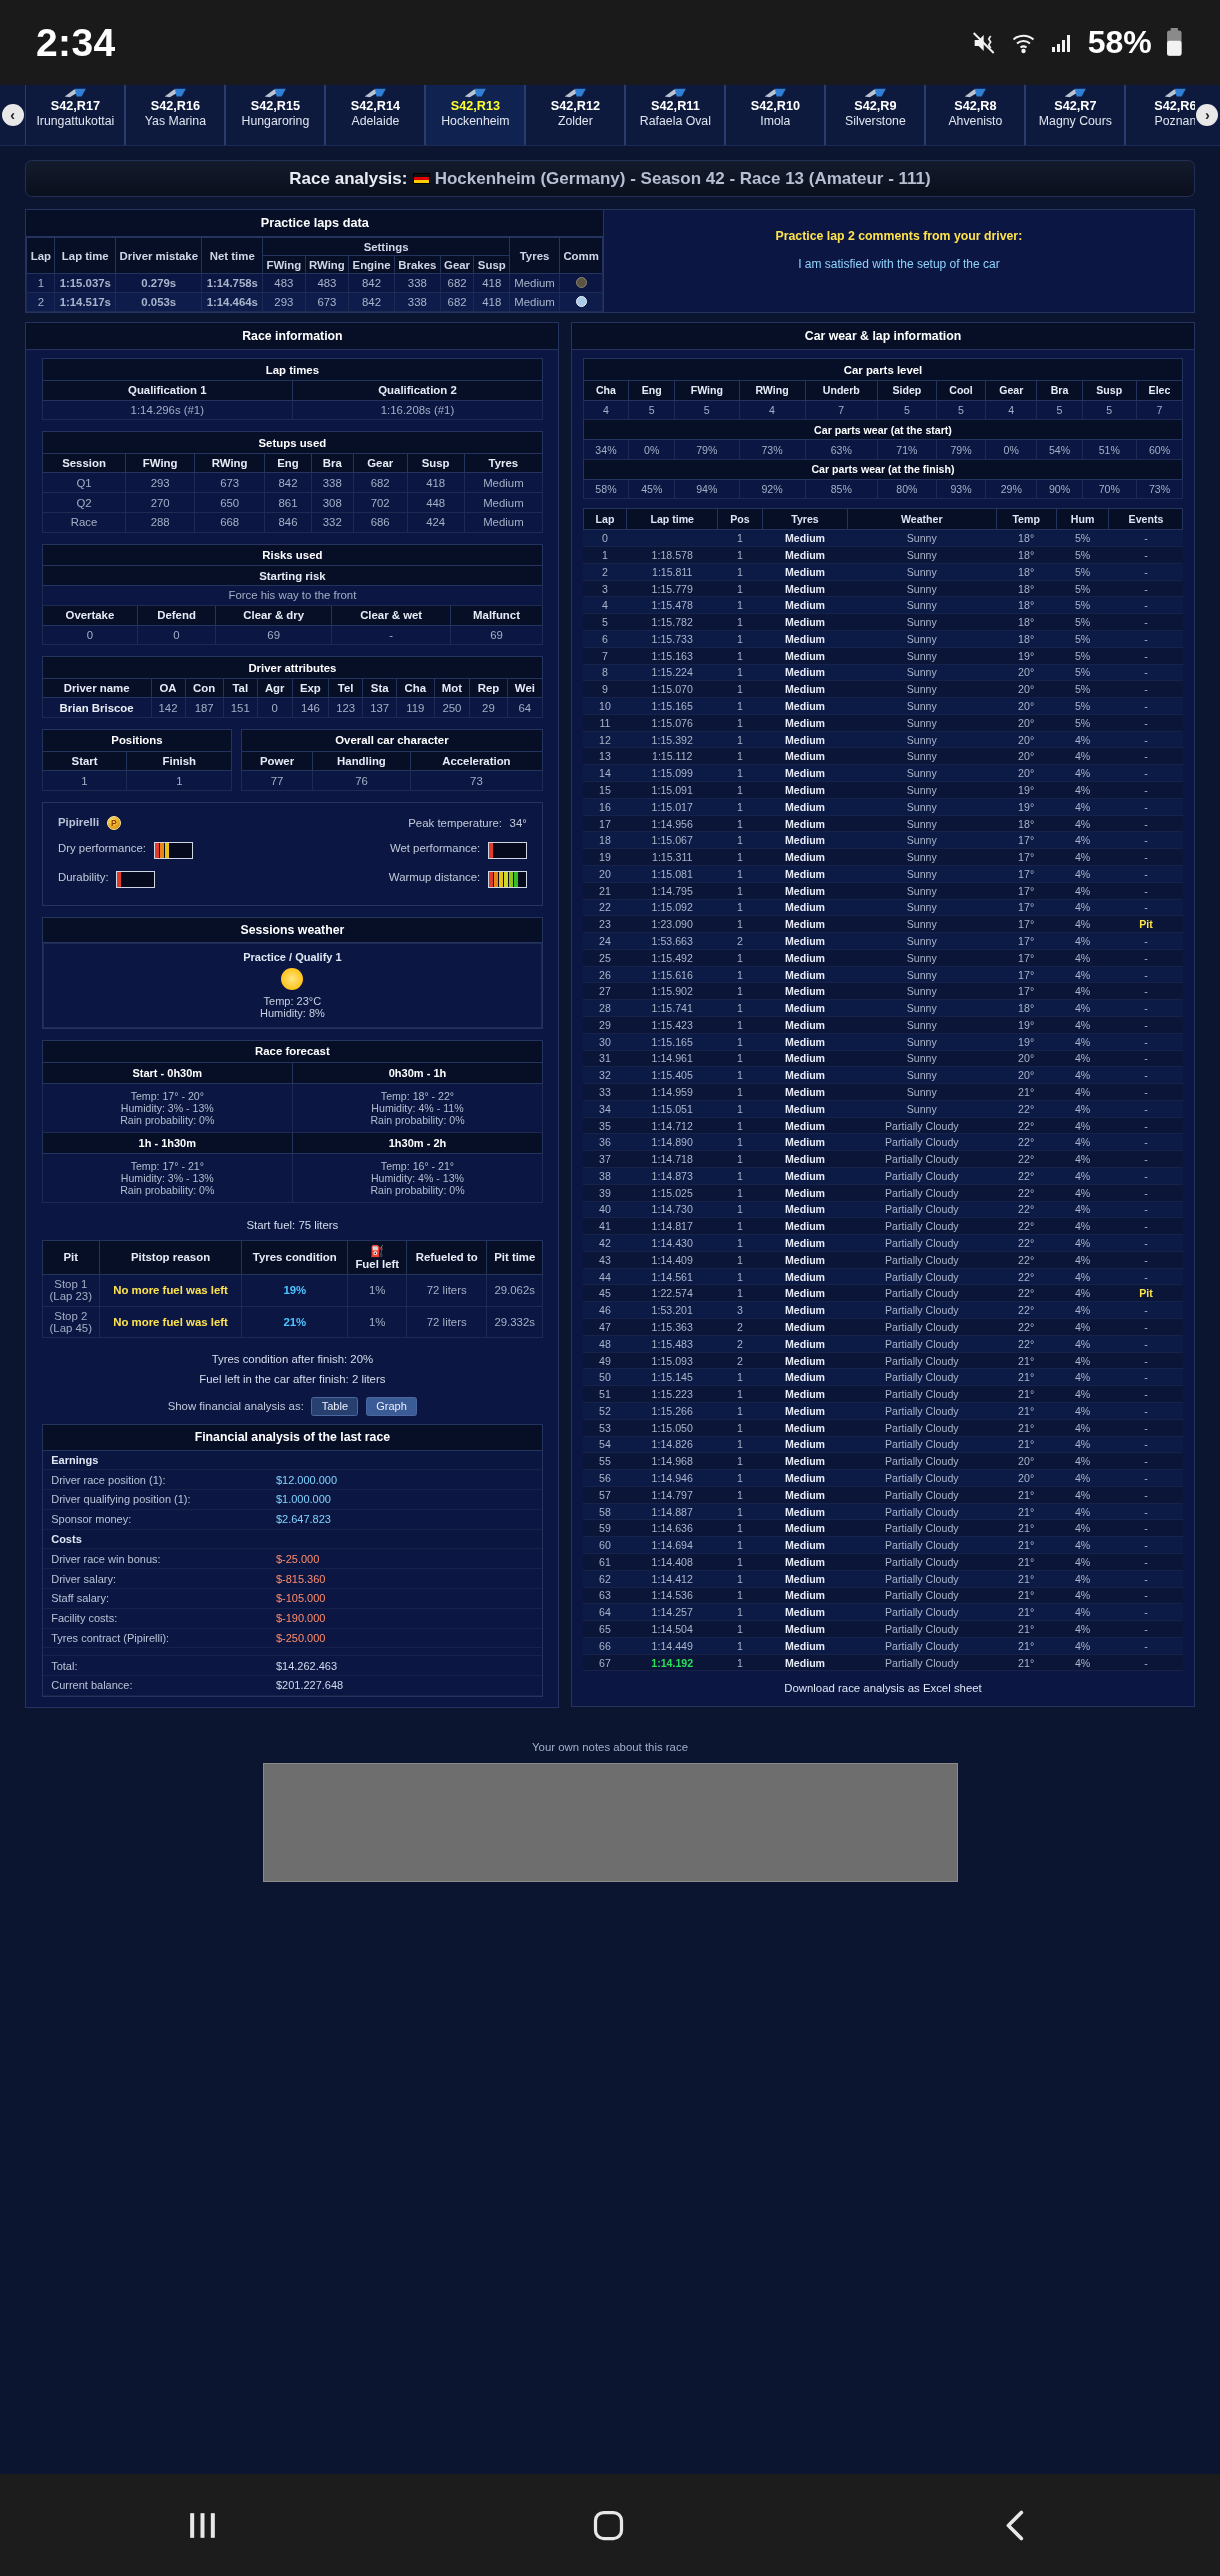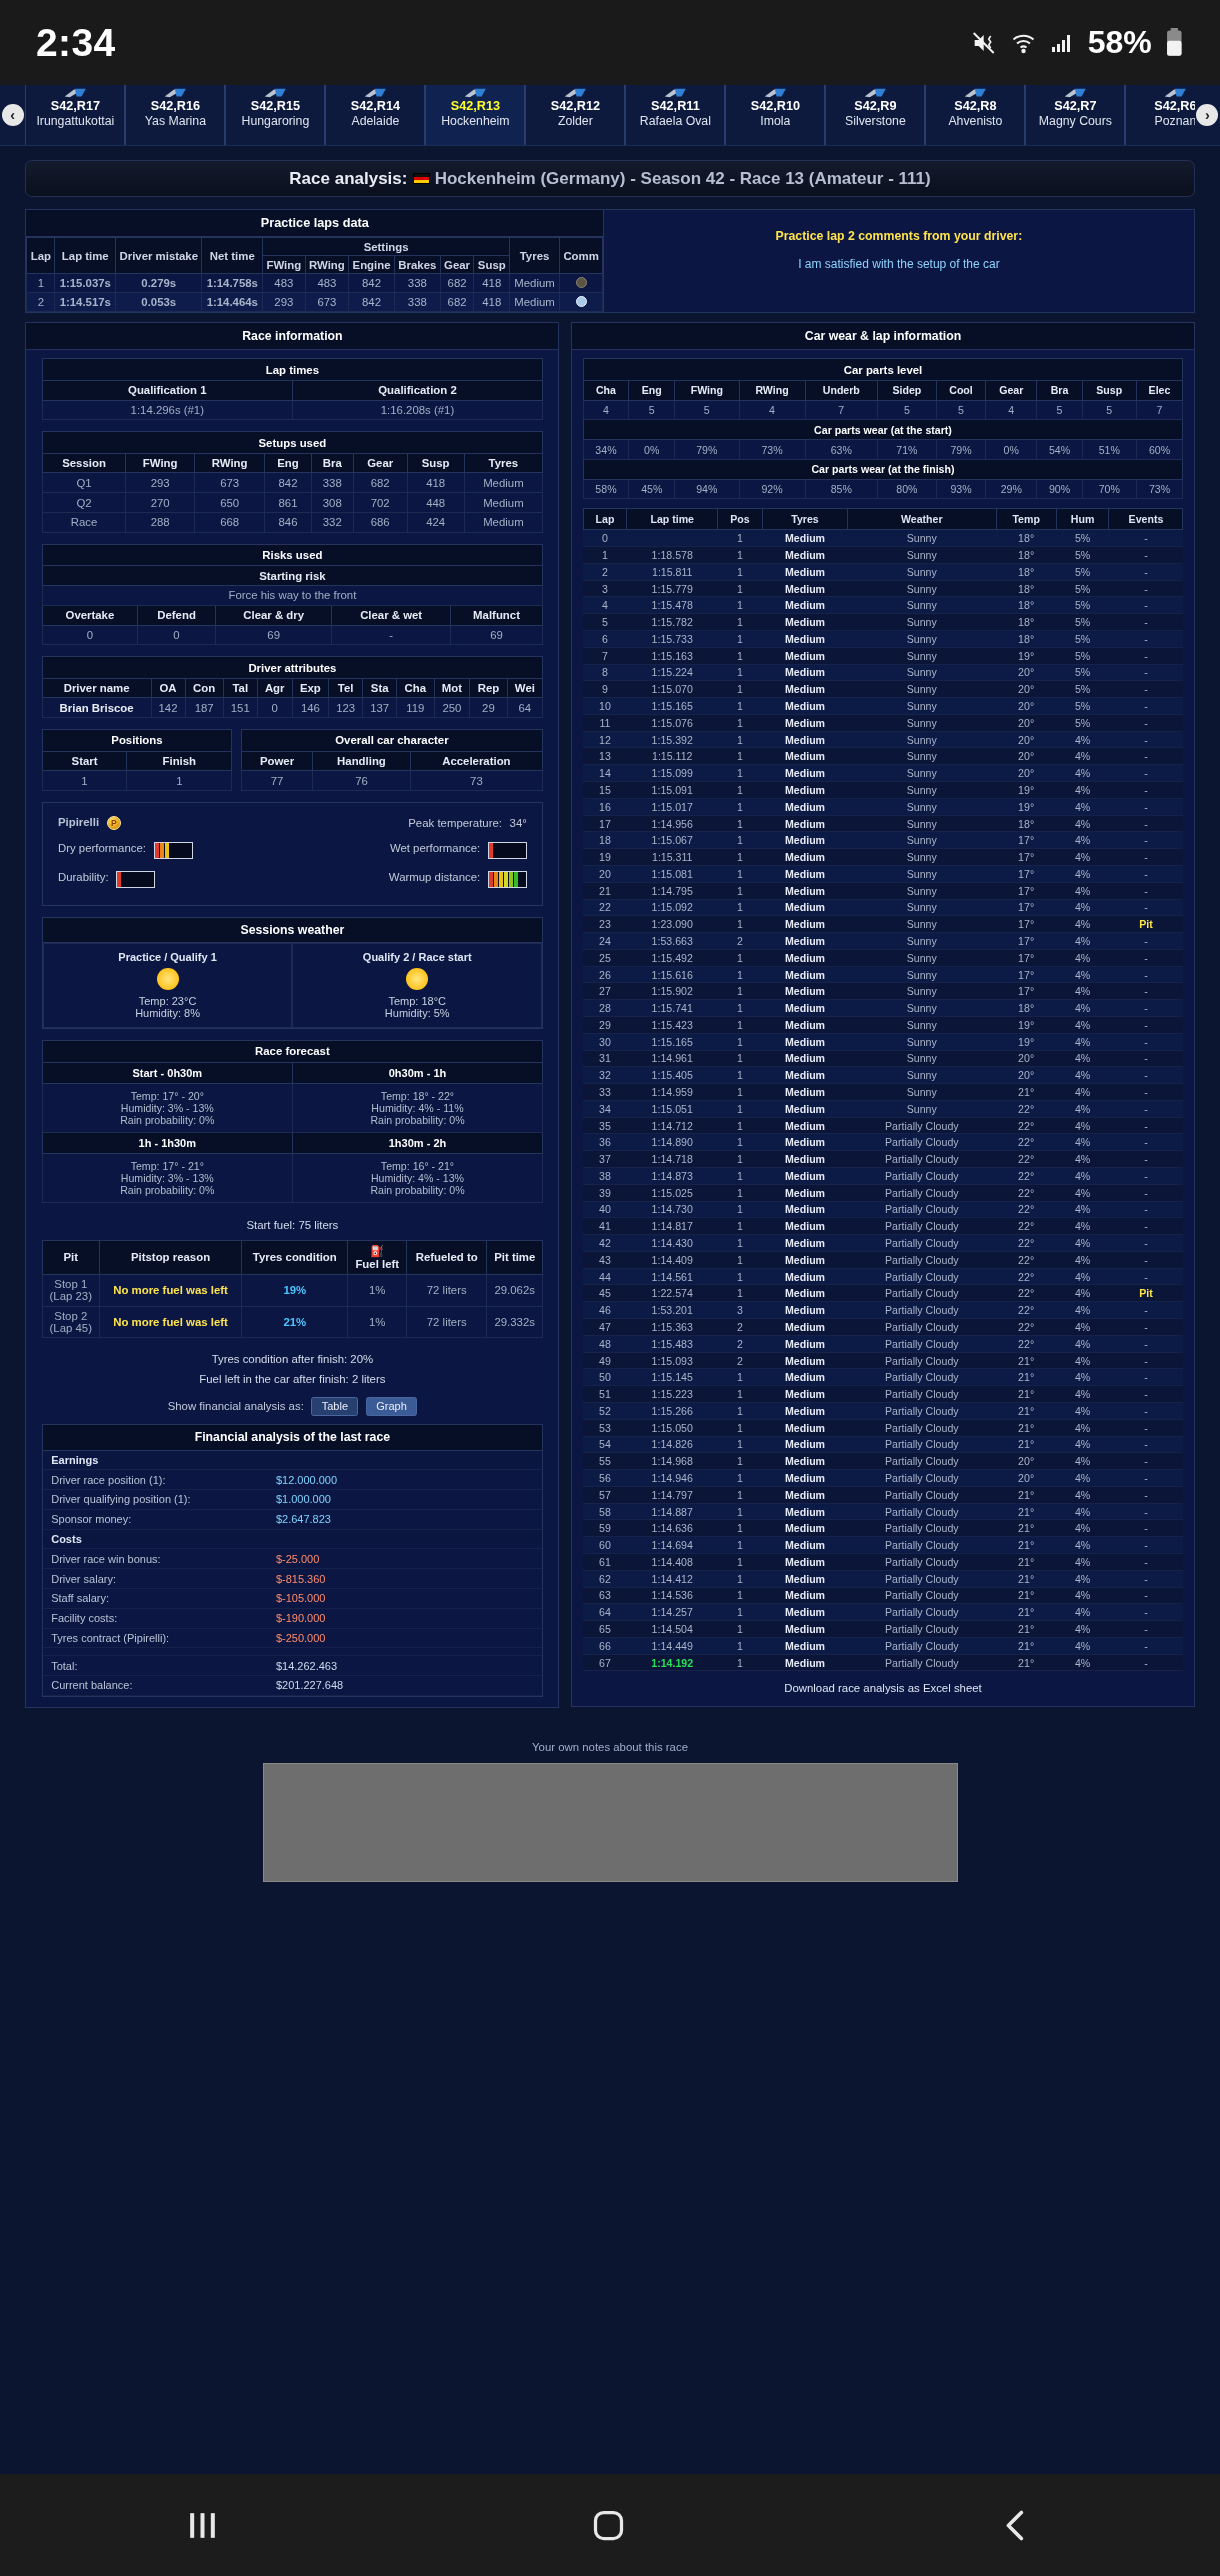--- a/index.html
+++ b/index.html
@@ -626,26 +626,20 @@
 
           <div class="panel" style="margin-bottom:11px;">
             <div class="panel-hd">Sessions weather</div>
             <div class="wx">
               <div>
                 <div style="font-weight:700;color:#dfe6f4;margin-bottom:5.1px;">Practice / Qualify 1</div>
                 <span class="sun"></span>
                 <div>Temp: 23°C</div>
                 <div>Humidity: 8%</div>
               </div>
-              <div>
-                <div style="font-weight:700;color:#dfe6f4;margin-bottom:5.1px;">Qualify 2 / Race start</div>
-                <span class="sun"></span>
-                <div>Temp: 18°C</div>
-                <div>Humidity: 5%</div>
-              </div>
             </div>
           </div>
 
           <table class="sub-t forecast" style="margin-bottom:11px;">
             <caption>Race forecast</caption>
             <tbody id="forecast-body">
                 <tr>
                   <th>Start - 0h30m</th>
                   <th>0h30m - 1h</th>
                 </tr>

